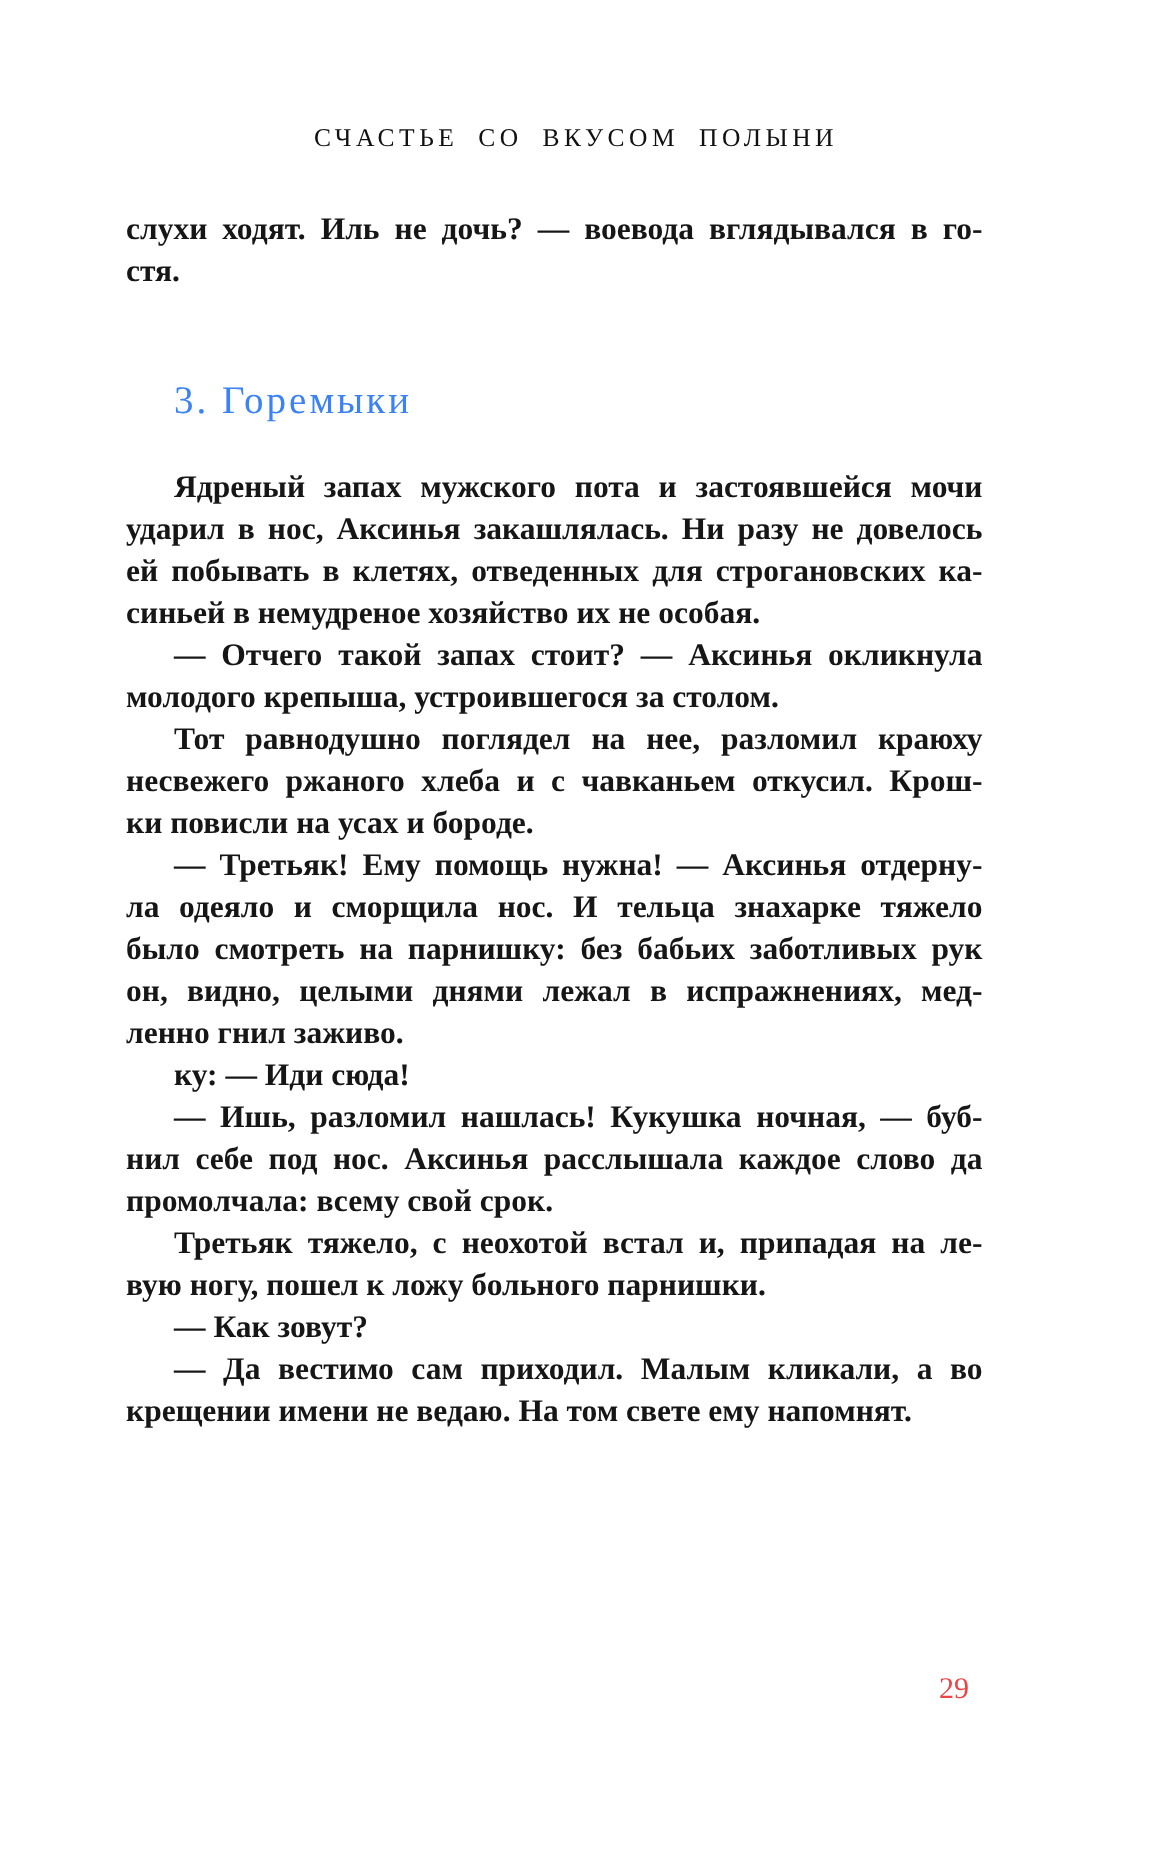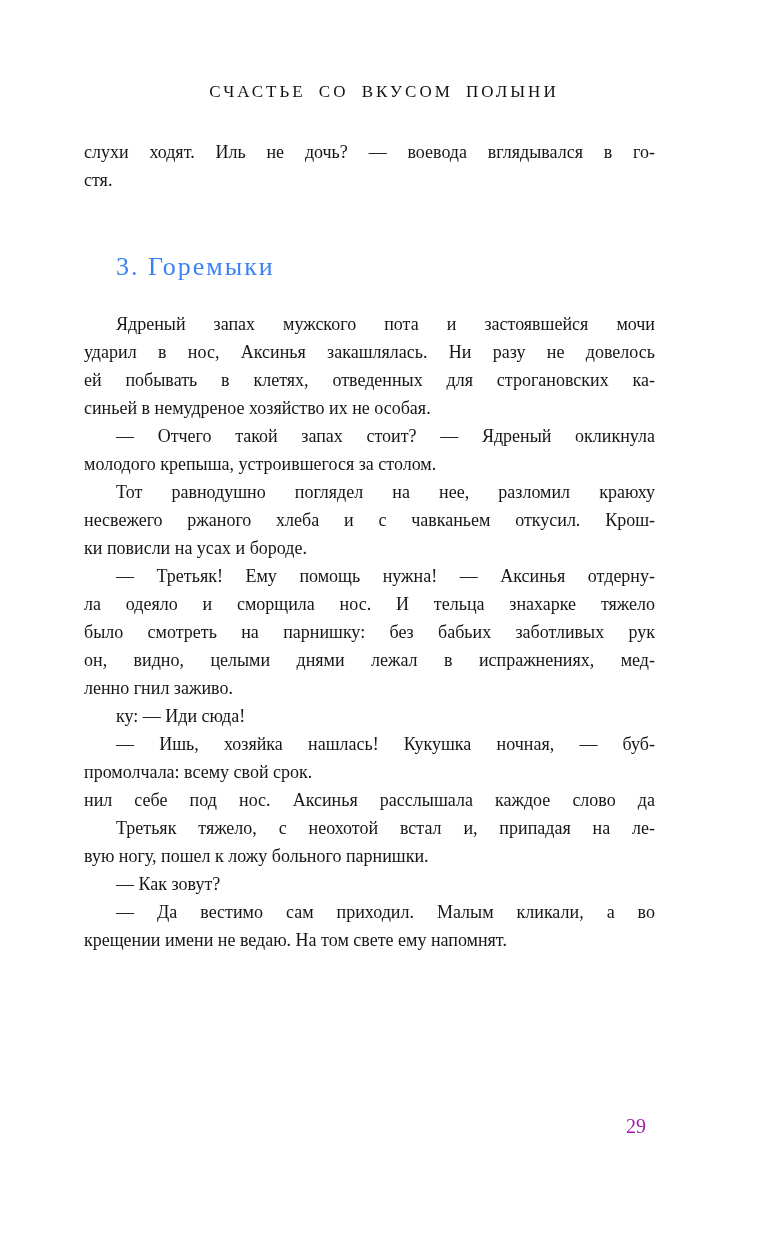--- a/index.html
+++ b/index.html
@@ -30,44 +30,45 @@
     color: #111111;
   }
   .page-body {
     position: absolute;
     top: 138px;
     left: 84px;
     width: 571px;
   }
   .para { margin: 0; padding: 0; }
   .line {
-    font-size: 18px;
+    font-size: 21px;
     line-height: 28px;
     text-align: justify;
     text-align-last: justify;
     white-space: normal;
+    font-weight: bold;
   }
   .line.last { text-align-last: left; }
   .para.indent .line:first-child { text-indent: 32px; }
   .section-heading {
     font-size: 26px;
     line-height: 34px;
     font-weight: 400;
     letter-spacing: 2px;
     text-indent: 32px;
     margin: 56px 0 26px 0;
     color: #3b82f6;
   }
   .page-number {
     position: absolute;
     top: 1114px;
     right: 122px;
     font-size: 20px;
     line-height: 24px;
-    color: #a21caf;
+    color: #ef4444;
   }
 </style>
 </head>
 <body>
 
 <div class="page">
   <div class="running-title">СЧАСТЬЕ СО ВКУСОМ ПОЛЫНИ</div>
 
   <div class="page-body">
       <div class="para">
@@ -75,42 +76,42 @@
         <div class="line last">стя.</div>
       </div>
       <div class="section-heading">3. Горемыки</div>
       <div class="para indent">
         <div class="line">Ядреный запах мужского пота и застоявшейся мочи</div>
         <div class="line">ударил в нос, Аксинья закашлялась. Ни разу не довелось</div>
         <div class="line">ей побывать в клетях, отведенных для строгановских ка-</div>
         <div class="line last">синьей в немудреное хозяйство их не особая.</div>
       </div>
       <div class="para indent">
-        <div class="line">— Отчего такой запах стоит? — Ядреный окликнула</div>
+        <div class="line">— Отчего такой запах стоит? — Аксинья окликнула</div>
         <div class="line last">молодого крепыша, устроившегося за столом.</div>
       </div>
       <div class="para indent">
         <div class="line">Тот равнодушно поглядел на нее, разломил краюху</div>
         <div class="line">несвежего ржаного хлеба и с чавканьем откусил. Крош-</div>
         <div class="line last">ки повисли на усах и бороде.</div>
       </div>
       <div class="para indent">
         <div class="line">— Третьяк! Ему помощь нужна! — Аксинья отдерну-</div>
         <div class="line">ла одеяло и сморщила нос. И тельца знахарке тяжело</div>
         <div class="line">было смотреть на парнишку: без бабьих заботливых рук</div>
         <div class="line">он, видно, целыми днями лежал в испражнениях, мед-</div>
         <div class="line last">ленно гнил заживо.</div>
       </div>
       <div class="para indent">
         <div class="line last">ку: — Иди сюда!</div>
       </div>
       <div class="para indent">
-        <div class="line">— Ишь, хозяйка нашлась! Кукушка ночная, — буб-</div>
+        <div class="line">— Ишь, разломил нашлась! Кукушка ночная, — буб-</div>
+        <div class="line">нил себе под нос. Аксинья расслышала каждое слово да</div>
         <div class="line last">промолчала: всему свой срок.</div>
-        <div class="line">нил себе под нос. Аксинья расслышала каждое слово да</div>
       </div>
       <div class="para indent">
         <div class="line">Третьяк тяжело, с неохотой встал и, припадая на ле-</div>
         <div class="line last">вую ногу, пошел к ложу больного парнишки.</div>
       </div>
       <div class="para indent">
         <div class="line last">— Как зовут?</div>
       </div>
       <div class="para indent">
         <div class="line">— Да вестимо сам приходил. Малым кликали, а во</div>

